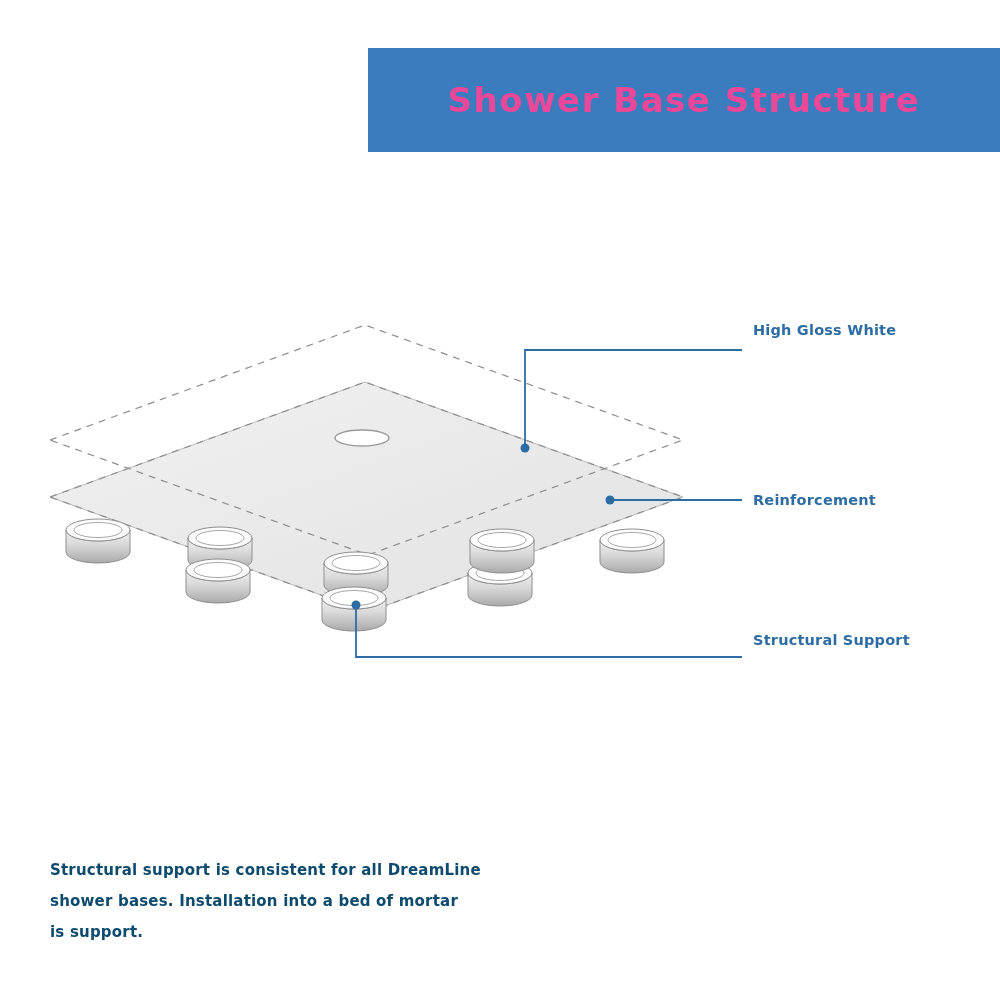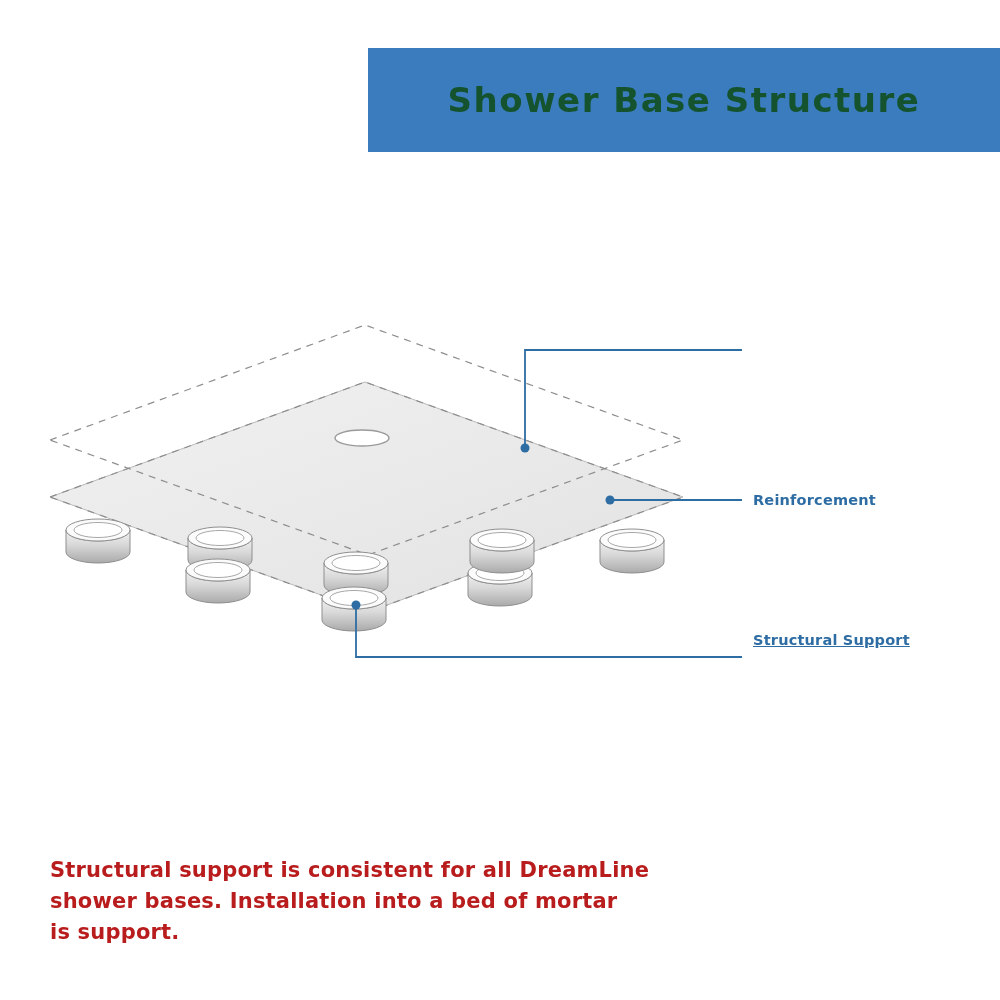--- a/index.html
+++ b/index.html
@@ -26,21 +26,21 @@
   }
   #header-title {
     position: absolute;
     left: 368px;
     top: 48px;
     width: 632px;
     height: 104px;
     display: flex;
     align-items: center;
     justify-content: center;
-    color: #14532d;
+    color: #ec4899;
     font-size: 34px;
     font-weight: bold;
     letter-spacing: 1.5px;
     font-family: "DejaVu Sans", sans-serif;
     white-space: nowrap;
   }
 
   
   #diagram {
     position: absolute;
@@ -55,30 +55,30 @@
     position: absolute;
     color: #2e6da4;
     font-size: 14.5px;
     font-weight: bold;
     line-height: 21px;
     letter-spacing: 0.2px;
     font-family: "DejaVu Sans", sans-serif;
   }
   #callout-acrylic { left: 753px; top: 320px; width: 200px; }
   #callout-fiberglass { left: 753px; top: 490px; width: 200px; }
-  #callout-support { left: 753px; top: 630px; width: 210px; text-decoration: underline; }
+  #callout-support { left: 753px; top: 630px; width: 210px; }
 
   
   #footer-note {
     position: absolute;
     left: 50px;
     top: 855px;
     width: 640px;
-    color: #b91c1c;
-    font-size: 21px;
+    color: #0c4a6e;
+    font-size: 15px;
     font-weight: bold;
     line-height: 31px;
     letter-spacing: 0.2px;
     font-family: "DejaVu Sans", sans-serif;
   }
 </style>
 </head>
 <body>
 
 <div id="header-band"></div>
@@ -159,20 +159,21 @@
 
     <path d="M610,500 L742,500"></path>
     <circle cx="610" cy="500" r="4.5" fill="#2e6da4" stroke="none"></circle>
 
     <path d="M356,605 L356,657 L742,657"></path>
     <circle cx="356" cy="605" r="4.5" fill="#2e6da4" stroke="none"></circle>
   </g>
 </svg>
 
 <div class="callout" id="callout-acrylic">
+  <div>High Gloss White</div>
 </div>
 
 <div class="callout" id="callout-fiberglass">
   <div>Reinforcement</div>
 </div>
 
 <div class="callout" id="callout-support">
   <div>Structural Support</div>
 </div>
 

